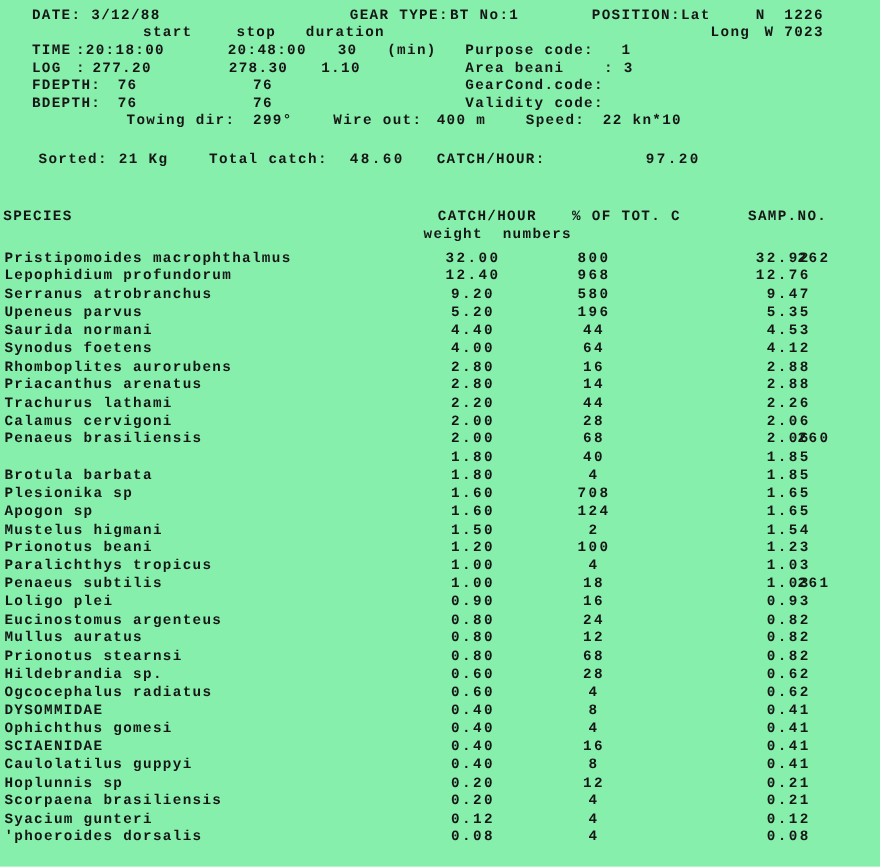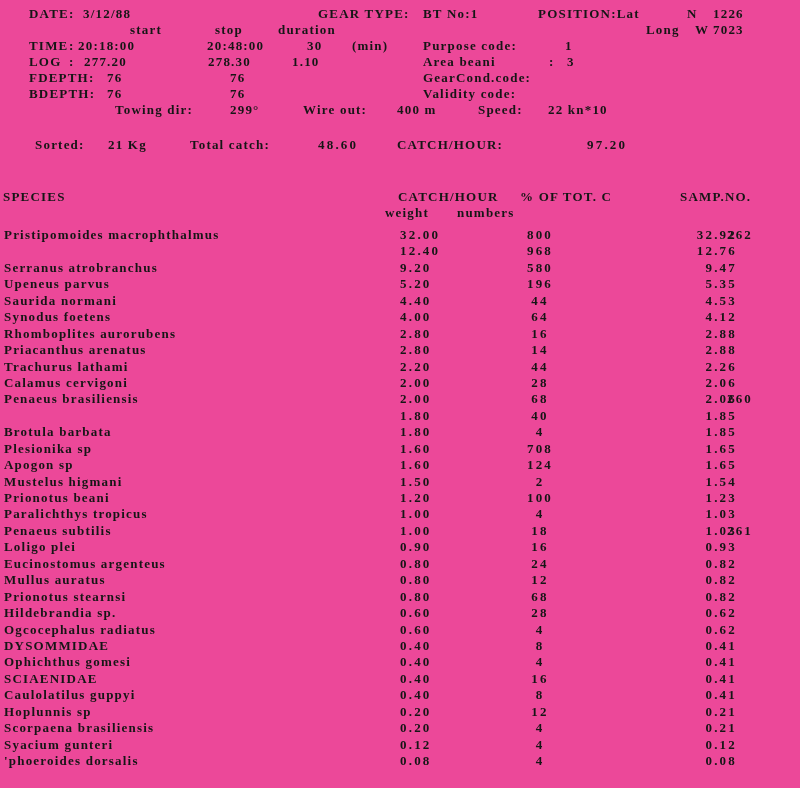--- a/index.html
+++ b/index.html
@@ -2,22 +2,22 @@
 <html><head>
 <meta charset="utf-8">
 <style>
   html, body {
     margin: 0; padding: 0;
     background: #ffffff;
   }
   #page {
     position: relative;
     width: 800px; height: 788px;
-    background: #ec4899;
-    font-family: Liberation Serif, serif;
+    background: #86efac;
+    font-family: Liberation Mono, monospace;
     font-weight: bold;
     font-size: 13px;
     color: #161616;
     letter-spacing: 1.2px;
     overflow: hidden;
   }
   .f {
     position: absolute;
     white-space: pre;
     line-height: 14px;
@@ -31,34 +31,34 @@
   .trow {
     position: relative;
     height: 16.45px;
   }
   .trow span {
     position: absolute; top: 0;
     white-space: pre;
     line-height: 14px;
   }
   .c-name { left: 4px; }
-  .c-w { left: 400px; width: 100px; text-align: left; letter-spacing: 2.2px; }
+  .c-w { left: 380px; width: 100px; text-align: center; letter-spacing: 2.2px; }
   .c-n { left: 490px; width: 100px; text-align: center; letter-spacing: 2.2px; }
   .c-p { left: 630px; width: 107px; text-align: right; letter-spacing: 2.2px; }
   .c-s { left: 690px; width: 100px; text-align: center; letter-spacing: 2.2px; }
 </style>
 </head>
 <body>
 
 <div id="page">
 
   <span class="f" style="left:29px;top:7px">DATE:</span>
   <span class="f" style="left:83px;top:7px">3/12/88</span>
   <span class="f" style="left:318px;top:7px">GEAR TYPE:</span>
-  <span class="f" style="left:423px;top:7px">BT No:1</span>
+  <span class="f" style="left:409px;top:7px">BT No:1</span>
   <span class="f" style="left:538px;top:7px">POSITION:Lat</span>
   <span class="f" style="left:687px;top:7px">N</span>
   <span class="f" style="left:713px;top:7px">1226</span>
 
   <span class="f" style="left:130px;top:23px">start</span>
   <span class="f" style="left:215px;top:23px">stop</span>
   <span class="f" style="left:278px;top:23px">duration</span>
   <span class="f" style="left:646px;top:23px">Long</span>
   <span class="f" style="left:695px;top:23px">W</span>
   <span class="f" style="left:713px;top:23px">7023</span>
@@ -117,20 +117,21 @@
   <div id="rows">
   <div class="trow">
     <span class="c-name">Pristipomoides macrophthalmus</span>
     <span class="c-w">32.00</span>
     <span class="c-n">800</span>
     <span class="c-p">32.92</span>
     <span class="c-s">262</span>
   </div>
 
   <div class="trow">
+    <span class="c-name">Lepophidium profundorum</span>
     <span class="c-w">12.40</span>
     <span class="c-n">968</span>
     <span class="c-p">12.76</span>
     <span class="c-s"></span>
   </div>
 
   <div class="trow">
     <span class="c-name">Serranus atrobranchus</span>
     <span class="c-w">9.20</span>
     <span class="c-n">580</span>

